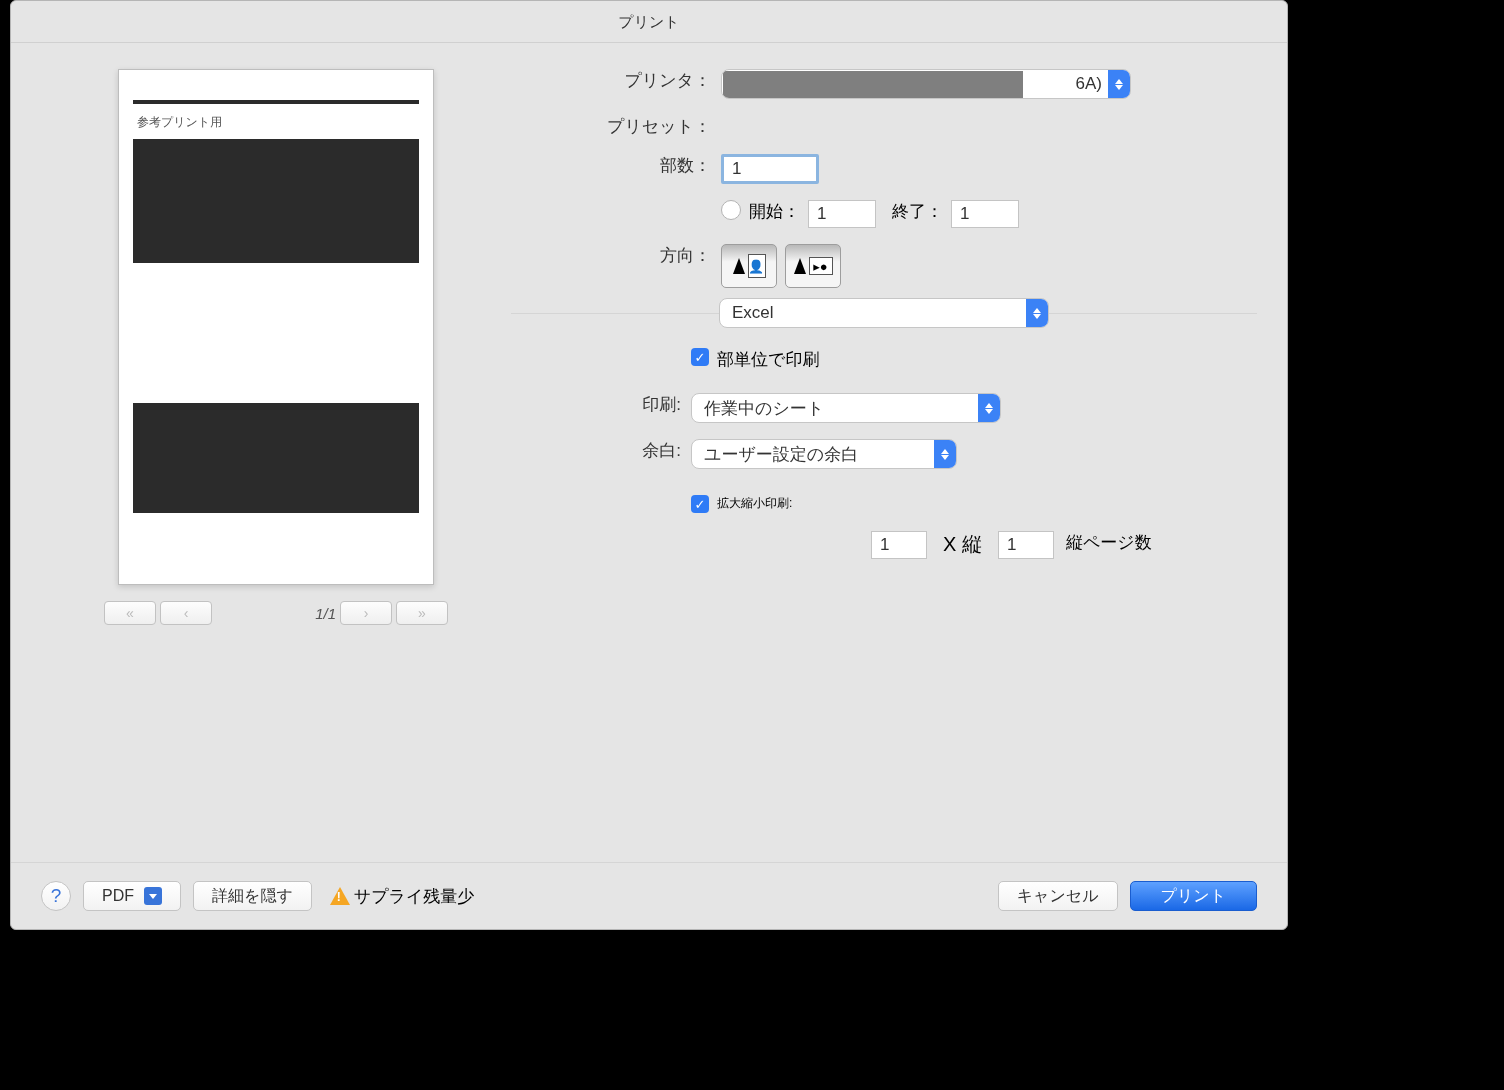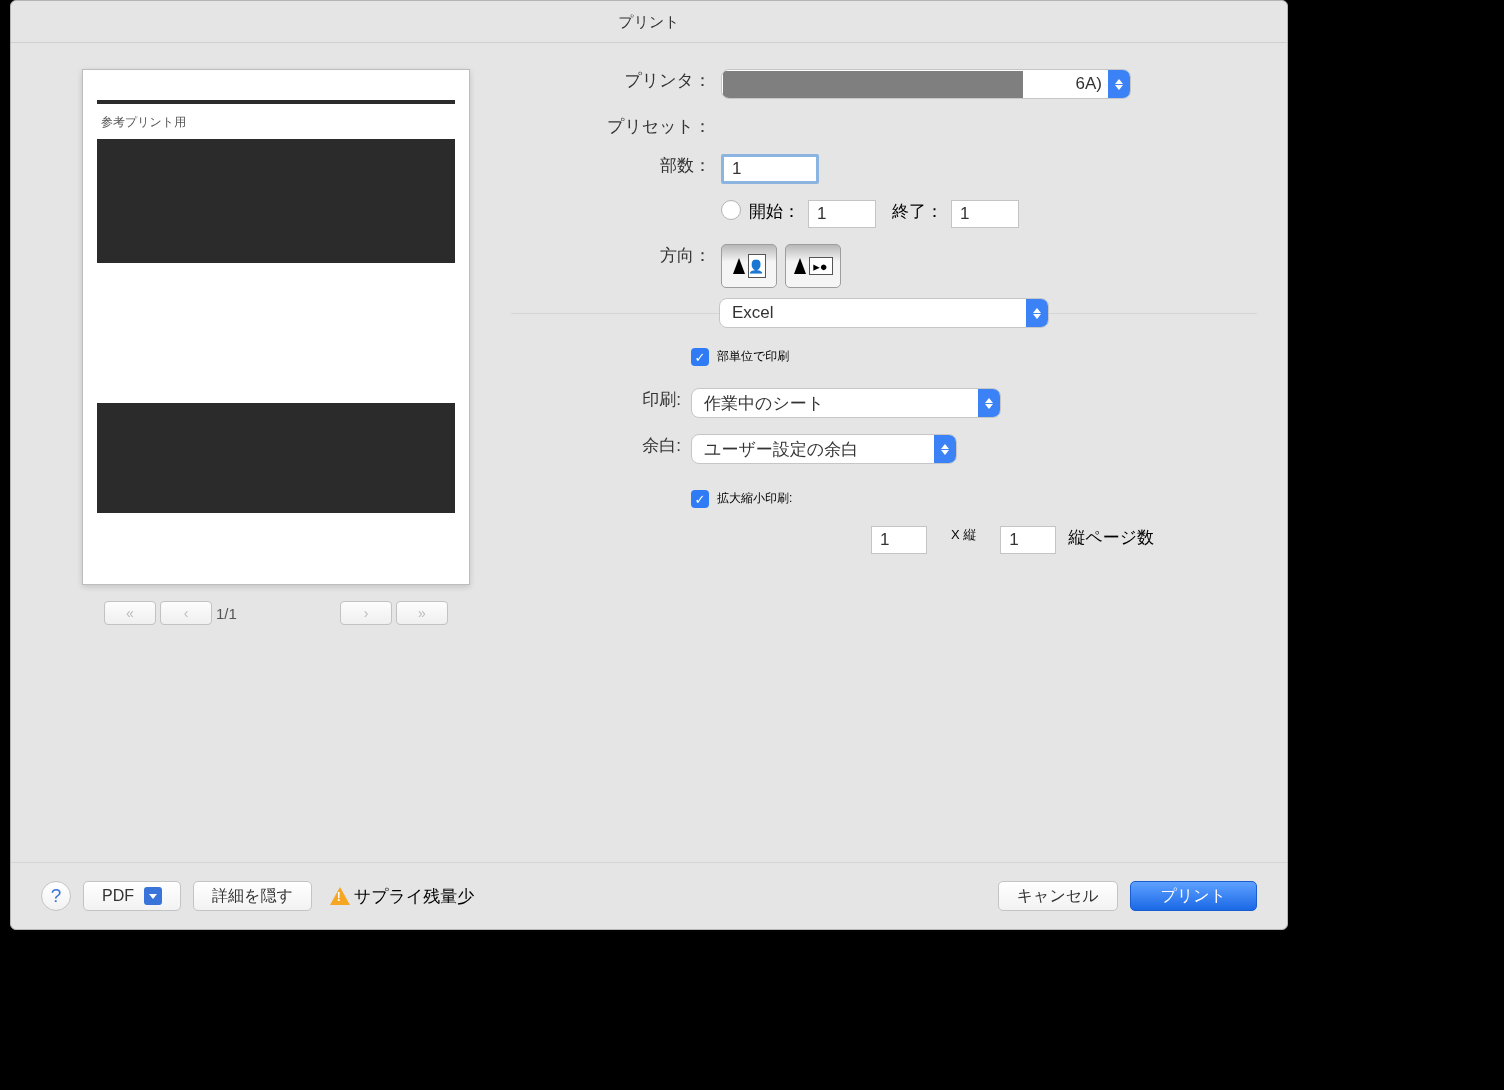--- a/index.html
+++ b/index.html
@@ -31,21 +31,21 @@
 }
 .content {
   display: flex;
   padding: 20px 30px 10px 30px;
 }
 .preview-pane {
   width: 470px;
   padding-top: 6px;
 }
 .preview-page {
-  width: 388px;
+  width: 316px;
   height: 516px;
   background: #fff;
   margin: 0 auto;
   border: 1px solid #bdbdbd;
   box-shadow: 0 2px 6px rgba(0,0,0,0.15);
   padding: 30px 14px 0 14px;
   overflow: hidden;
 }
 .preview-page .topline {
   height: 4px;
@@ -80,23 +80,24 @@
   border: 1px solid #c2c2c2;
   border-radius: 4px;
   color: #bbb;
   font-size: 14px;
   display: flex;
   align-items: center;
   justify-content: center;
 }
 .pager-count {
   width: 120px;
-  text-align: left;
+  text-align: right;
   font-size: 15px;
   color: #555;
+  font-style: italic;
 }
 .form-pane {
   flex: 1;
   padding-top: 6px;
 }
 .row {
   display: flex;
   align-items: flex-start;
   margin-bottom: 16px;
 }
@@ -385,21 +386,21 @@
         <div class="line"></div>
         <div class="select" style="width:330px;margin:0 0 0 0">
           <div class="select-text">Excel</div>
           <div class="select-arrows"></div>
         </div>
         <div class="line"></div>
       </div>
 
       <div class="row" style="margin-left:180px;margin-bottom:22px">
         <span class="checkbox">✓</span>
-        <span style="font-size:12px">部単位で印刷</span>
+        <span style="font-size:17px">部単位で印刷</span>
       </div>
 
       <div class="row">
         <div class="row-label" style="width:180px">印刷:</div>
         <div class="select" style="width:310px">
           <div class="select-text">作業中のシート</div>
           <div class="select-arrows"></div>
         </div>
       </div>
 
@@ -411,21 +412,21 @@
         </div>
       </div>
 
       <div class="row" style="margin-left:180px;margin-bottom:18px">
         <span class="checkbox">✓</span>
         <span style="font-size:12px">拡大縮小印刷:</span>
       </div>
 
       <div class="row" style="margin-left:360px">
         <input class="input-number" style="width: 56px;" value="1">
-        <span style="font-size:13px;margin:0 24px">X 縦</span>
+        <span style="font-size:20px;margin:0 16px">X 縦</span>
         <input class="input-number" style="width: 56px;" value="1">
         <span style="font-size:17px;margin-left:12px">縦ページ数</span>
       </div>
 
     </div>
   </div>
 
   <div class="footer">
     <div class="help-btn">?</div>
     <div class="btn pdf-btn">

